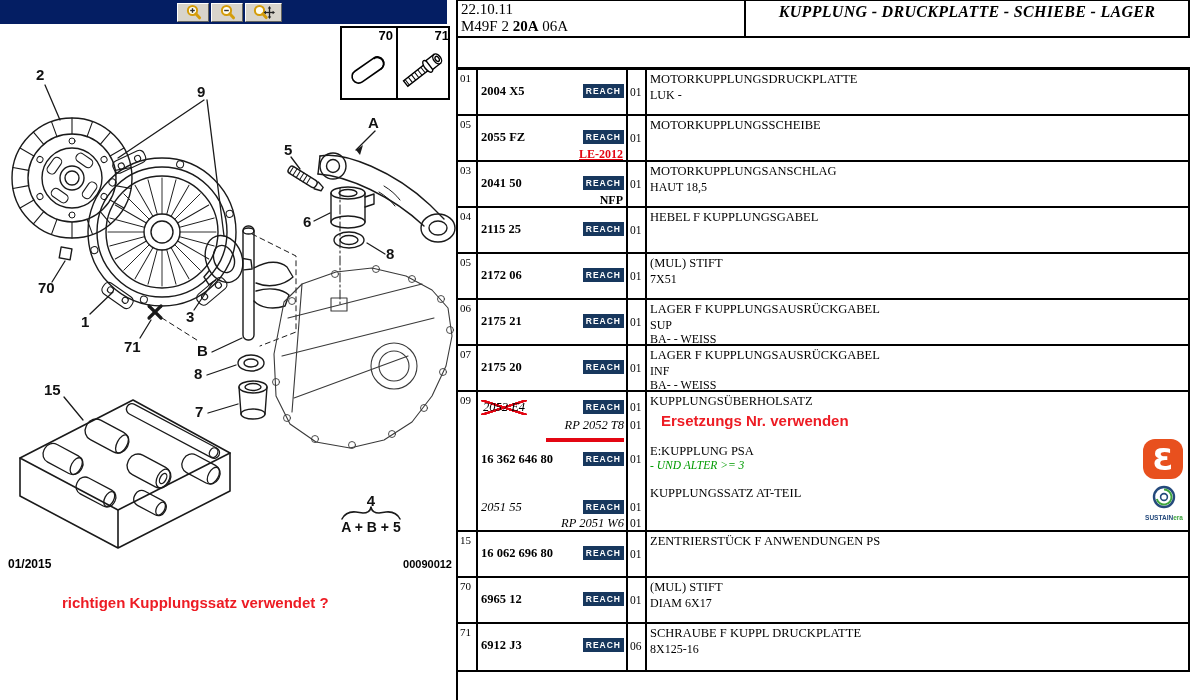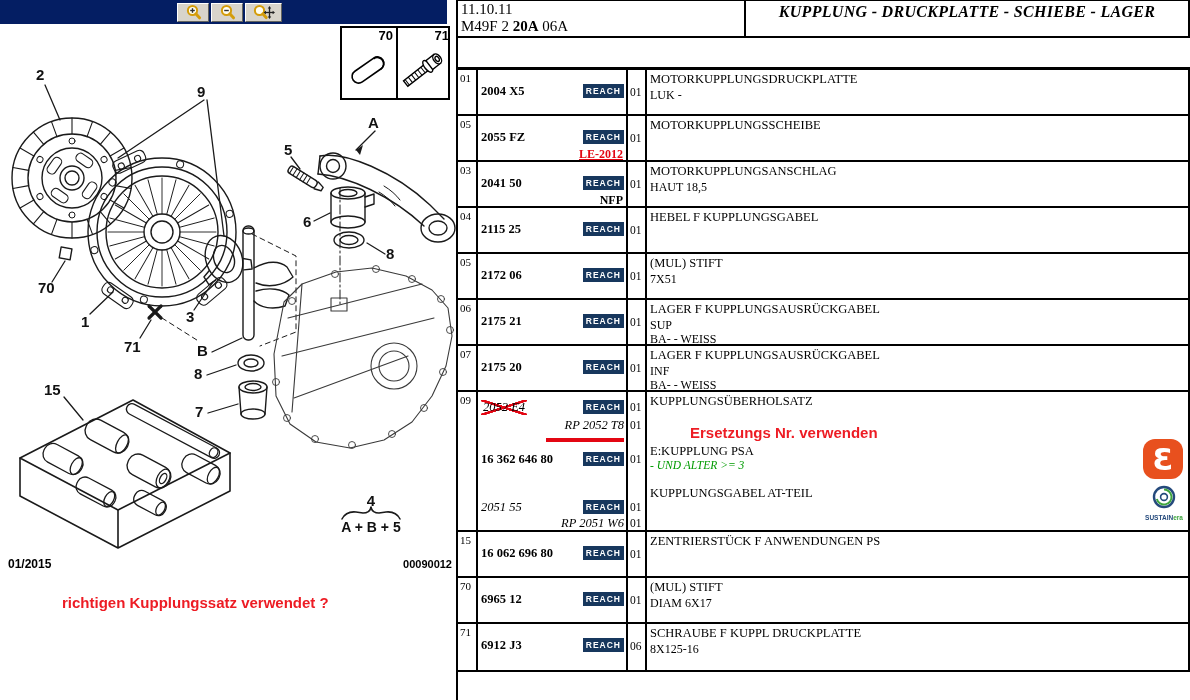--- a/index.html
+++ b/index.html
@@ -415,21 +415,21 @@
 
   <div class="date-code">01/2015</div>
   <div class="drawing-no">00090012</div>
   <div class="warning-left">richtigen Kupplungssatz verwendet ?</div>
 </div>
 
 <div class="right-panel">
 
   <div class="hdr">
     <div class="hdr-left">
-      <div>11.10.11</div>
+      <div>22.10.11</div>
       <div><span>M49F 2 </span><b>20A</b><span> 06A</span></div>
     </div>
     <div class="hdr-right">KUPPLUNG - DRUCKPLATTE - SCHIEBE - LAGER</div>
   </div>
 
   <div class="tbl">
 
     <div class="trow">
       <div class="c1">01</div>
       <div class="c2">
@@ -552,24 +552,24 @@
       </div>
       <div class="c3">
         <span class="abs" style="left:2px;top:9px;">01</span>
         <span class="abs" style="left:2px;top:27px;">01</span>
         <span class="abs" style="left:2px;top:61px;">01</span>
         <span class="abs" style="left:2px;top:109px;">01</span>
         <span class="abs" style="left:2px;top:125px;">01</span>
       </div>
       <div class="c4">
         <span class="abs d1" style="left:3px;top:2px;">KUPPLUNGSÜBERHOLSATZ</span>
-        <span class="abs warn09" style="left:14px;top:32px;margin-left:29px;">Ersetzungs Nr. verwenden</span>
+        <span class="abs warn09" style="left:14px;top:20px;">Ersetzungs Nr. verwenden</span>
         <span class="abs d1" style="left:3px;top:52px;">E:KUPPLUNG PSA</span>
         <span class="abs green" style="left:3px;top:67px;">- UND ALTER &gt;= 3</span>
-        <span class="abs d1" style="left:3px;top:94px;">KUPPLUNGSGABEL AT-TEIL</span>
+        <span class="abs d1" style="left:3px;top:94px;">KUPPLUNGSSATZ AT-TEIL</span>
       </div>
     </div>
 
     <div class="trow">
       <div class="c1">15</div>
       <div class="c2">
           <span class="part">16 062 696 80</span>
         <span class="reach">REACH</span>
         </div>
       <div class="c3">

